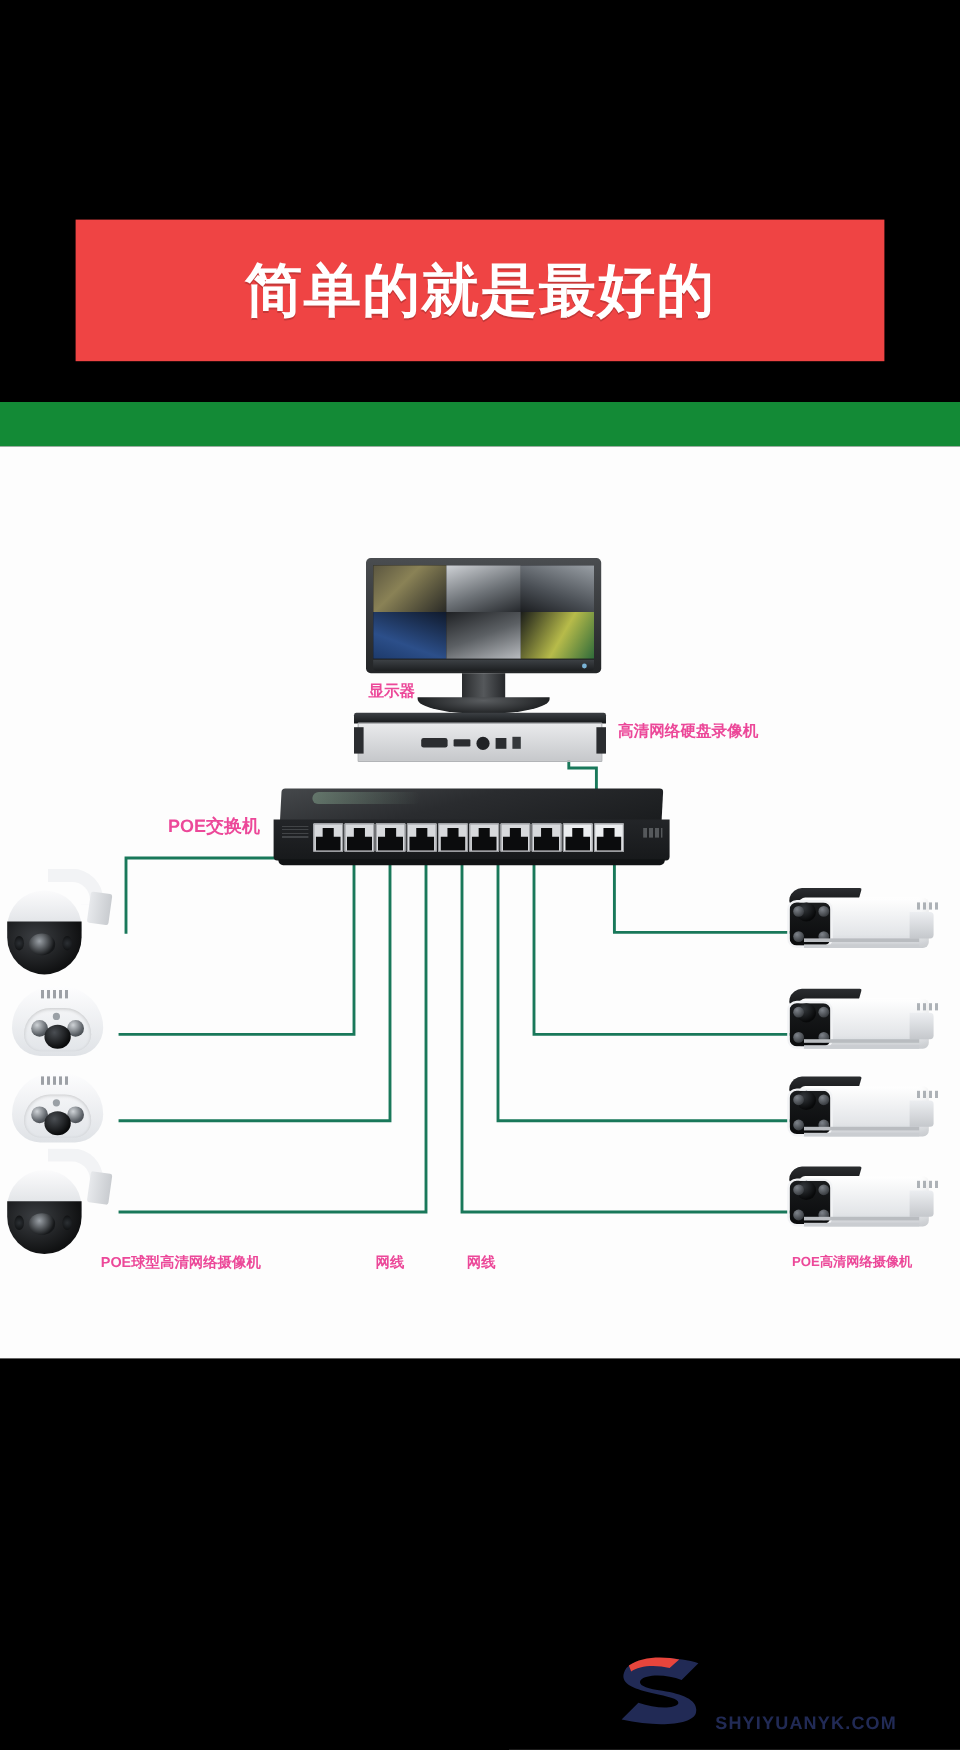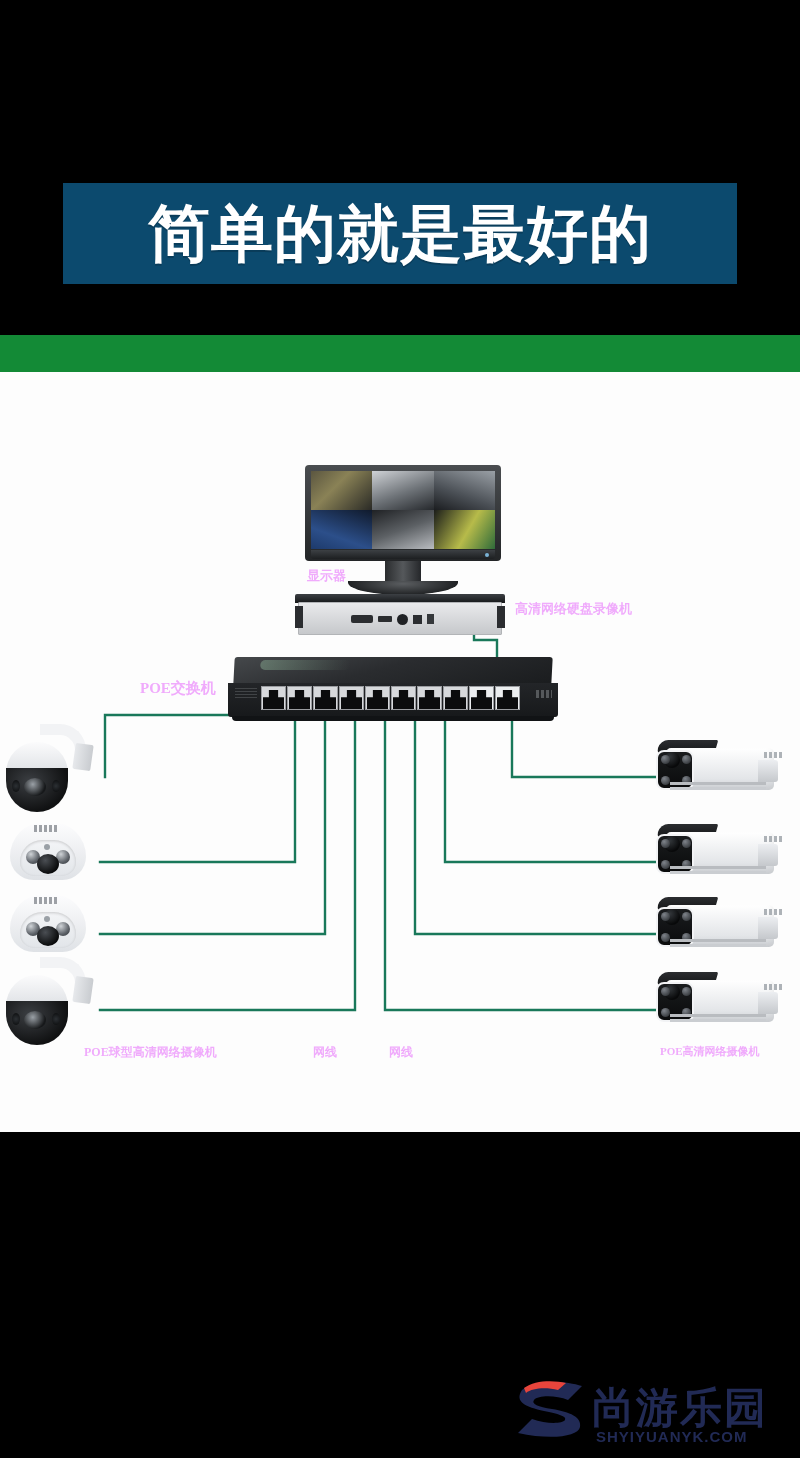--- a/index.html
+++ b/index.html
@@ -8,22 +8,22 @@
 
   .stage{position:absolute;left:0;top:0;width:800px;height:1458px;background:#000;}
 
   
   .green-band{position:absolute;left:0;top:335px;width:800px;height:37px;background:#138a36;}
   .white-area{position:absolute;left:0;top:372px;width:800px;height:760px;background:#fdfdfd;}
 
   
   .banner{position:absolute;display:flex;align-items:center;justify-content:center;
           color:#fff;font-weight:bold;letter-spacing:1px;white-space:nowrap;}
-  .banner-red{left:63px;top:183px;width:674px;height:101px;background:#0c4a6e;
-              font-size:62px;}
+  .banner-red{left:63px;top:183px;width:674px;height:118px;background:#ef4444;
+              font-size:48px;}
   .banner-blue{left:68px;top:322px;width:666px;height:120px;background:#2647ad;
                font-size:68px;}
   .banner span{display:block;text-shadow:0 2px 0 rgba(0,0,0,.18);}
 
   
   .diagram{position:absolute;left:0;top:372px;width:800px;height:760px;}
 
   
   .monitor{position:absolute;left:305px;top:93px;width:196px;height:96px;}
   .mon-bezel{position:absolute;inset:0;background:linear-gradient(#4a4d50,#232527);
@@ -87,22 +87,22 @@
                 background:#0b0c0d;
                 clip-path:polygon(0 100%,0 38%,28% 38%,28% 0,72% 0,72% 38%,100% 38%,100% 100%);}
   .port.uplink{background:#eceef0;}
   .sw-leds{position:absolute;right:6px;top:33px;width:16px;height:8px;
            background:repeating-linear-gradient(90deg,#55585b 0 3px,transparent 3px 5px);}
 
   
   .cables{position:absolute;left:0;top:0;width:800px;height:760px;}
 
   
-  .lbl{position:absolute;color:#f0abfc;font-weight:bold;white-space:nowrap;
-       font-family:Liberation Serif, serif;}
+  .lbl{position:absolute;color:#ec4899;font-weight:bold;white-space:nowrap;
+       font-family:Liberation Sans, sans-serif;}
   .lbl-monitor{left:307px;top:195px;font-size:13px;}
   .lbl-nvr{left:515px;top:228px;font-size:13px;}
   .lbl-switch{left:140px;top:307px;font-size:15px;}
   .lbl-ptz{left:84px;top:672px;font-size:12px;}
   .lbl-cable1{left:313px;top:672px;font-size:12px;}
   .lbl-cable2{left:389px;top:672px;font-size:12px;}
   .lbl-bullet{left:660px;top:672px;font-size:11px;}
 
   
   .cam{position:absolute;}
@@ -369,17 +369,16 @@
 
   </div>
 
   <div class="wm">
     <svg width="86" height="62" viewBox="0 0 86 62">
       <path d="M14 12 C24 2, 56 2, 74 8 L60 22 C48 17, 30 17, 26 22 C23 26, 30 29, 44 31
                C62 34, 74 39, 72 49 C70 59, 42 62, 10 55 L24 41 C38 46, 54 46, 57 42
                C59 38, 50 36, 36 33 C18 29, 6 24, 14 12 Z" fill="#212a55"></path>
       <path d="M16 10 C26 2, 46 2, 58 5 L50 12 C38 9, 24 10, 18 15 Z" fill="#e8453c"></path>
     </svg>
-    <div class="wm-text">尚游乐园</div>
     <div class="wm-url">SHYIYUANYK.COM</div>
   </div>
 
 </div>
 
 </body></html>

